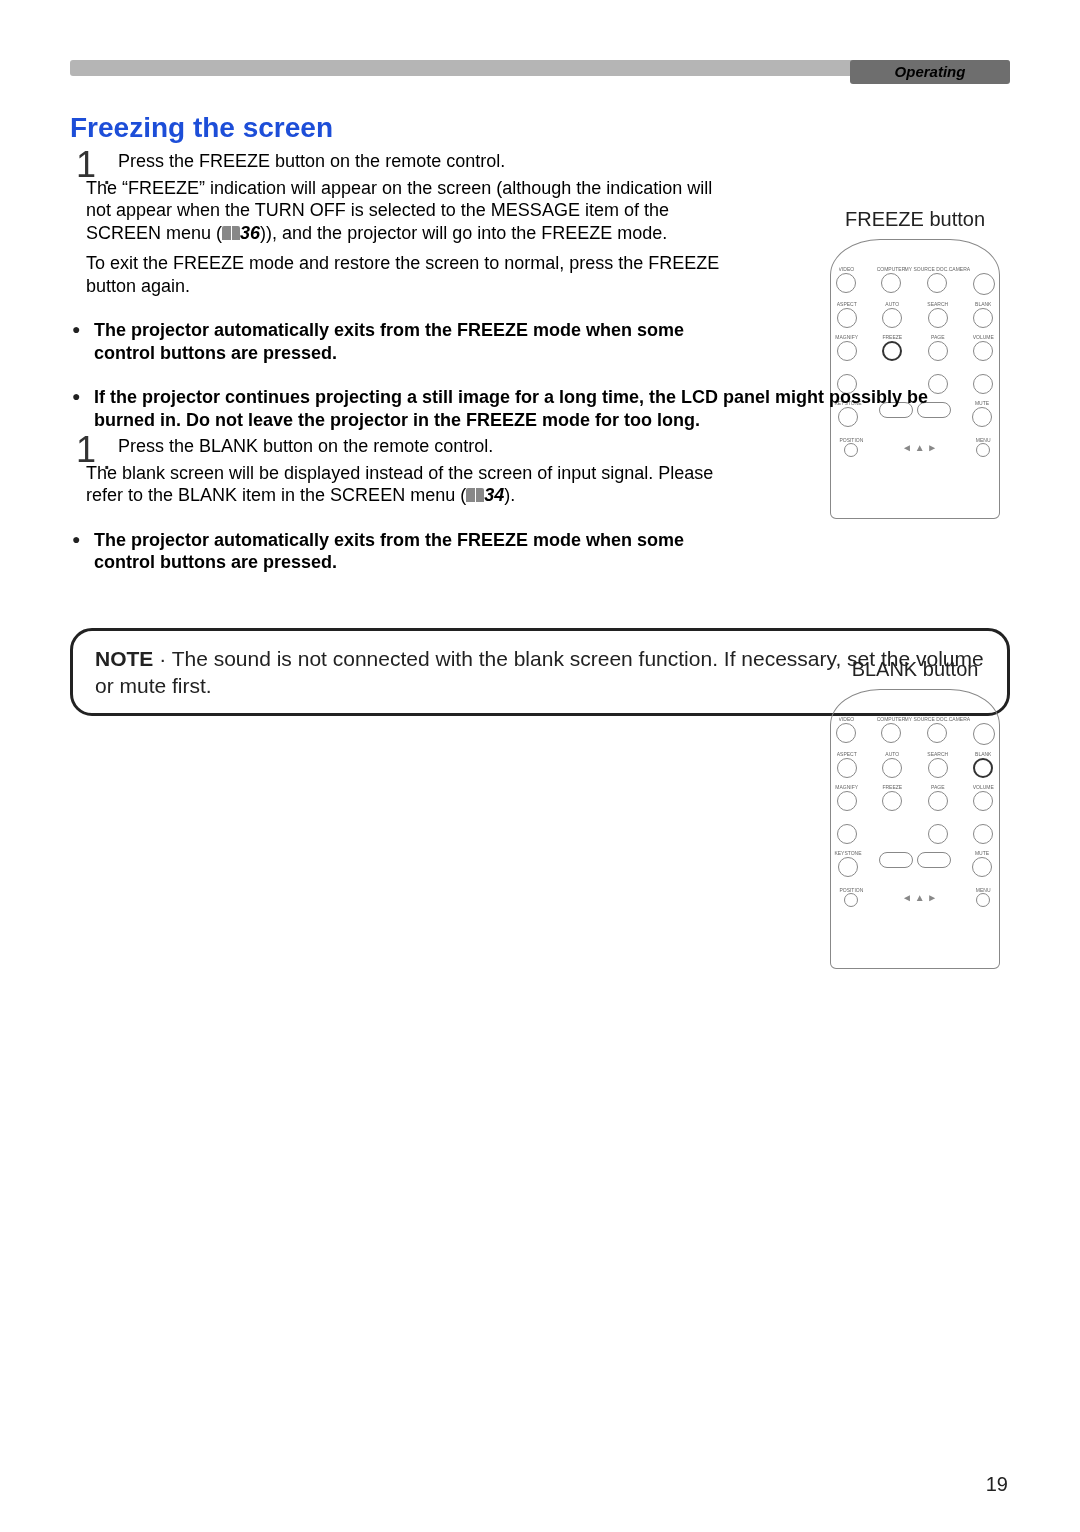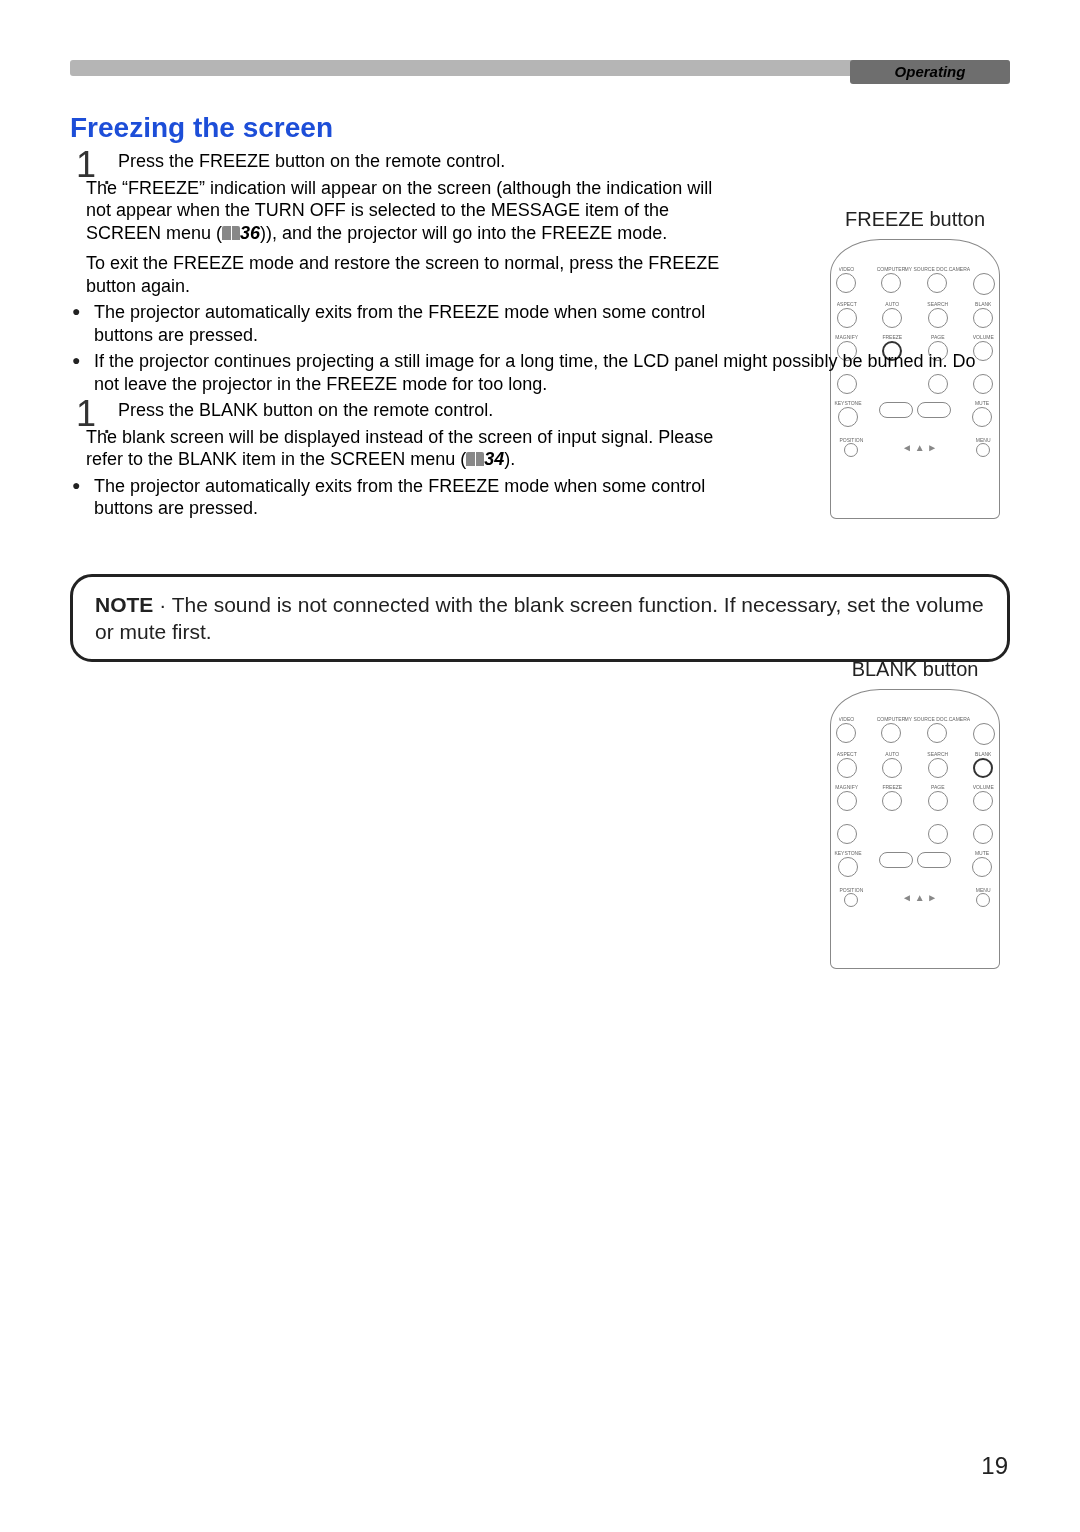--- a/index.html
+++ b/index.html
@@ -79,21 +79,22 @@
   }
   .col-main {
     width: 660px;
   }
   .col-main-wide {
     width: 920px;
   }
   .bullet {
     position: relative;
     padding-left: 24px;
-    margin-top: 4px;
+    margin-top: 22px;
+    font-weight: bold;
   }
   .bullet::before {
     content: "●";
     position: absolute;
     left: 2px;
     top: 2px;
     font-size: 14px;
   }
   .remote-wrap {
     position: absolute;
@@ -199,23 +200,23 @@
   .book-icon::after {
     content:"";
     position:absolute; left:50%; top:0; width:1px; height:100%; background:#fff;
   }
   .pgref {
     font-style: italic;
     font-weight: bold;
   }
   .page-num {
     position: absolute;
-    bottom: 52px;
+    bottom: 36px;
     right: 72px;
-    font-size: 24px;
+    font-size: 20px;
   }
 </style>
 </head>
 <body>
 
 <div class="header-bar">
   <div class="grey"></div>
   <div class="dark">Operating</div>
 </div>
 

